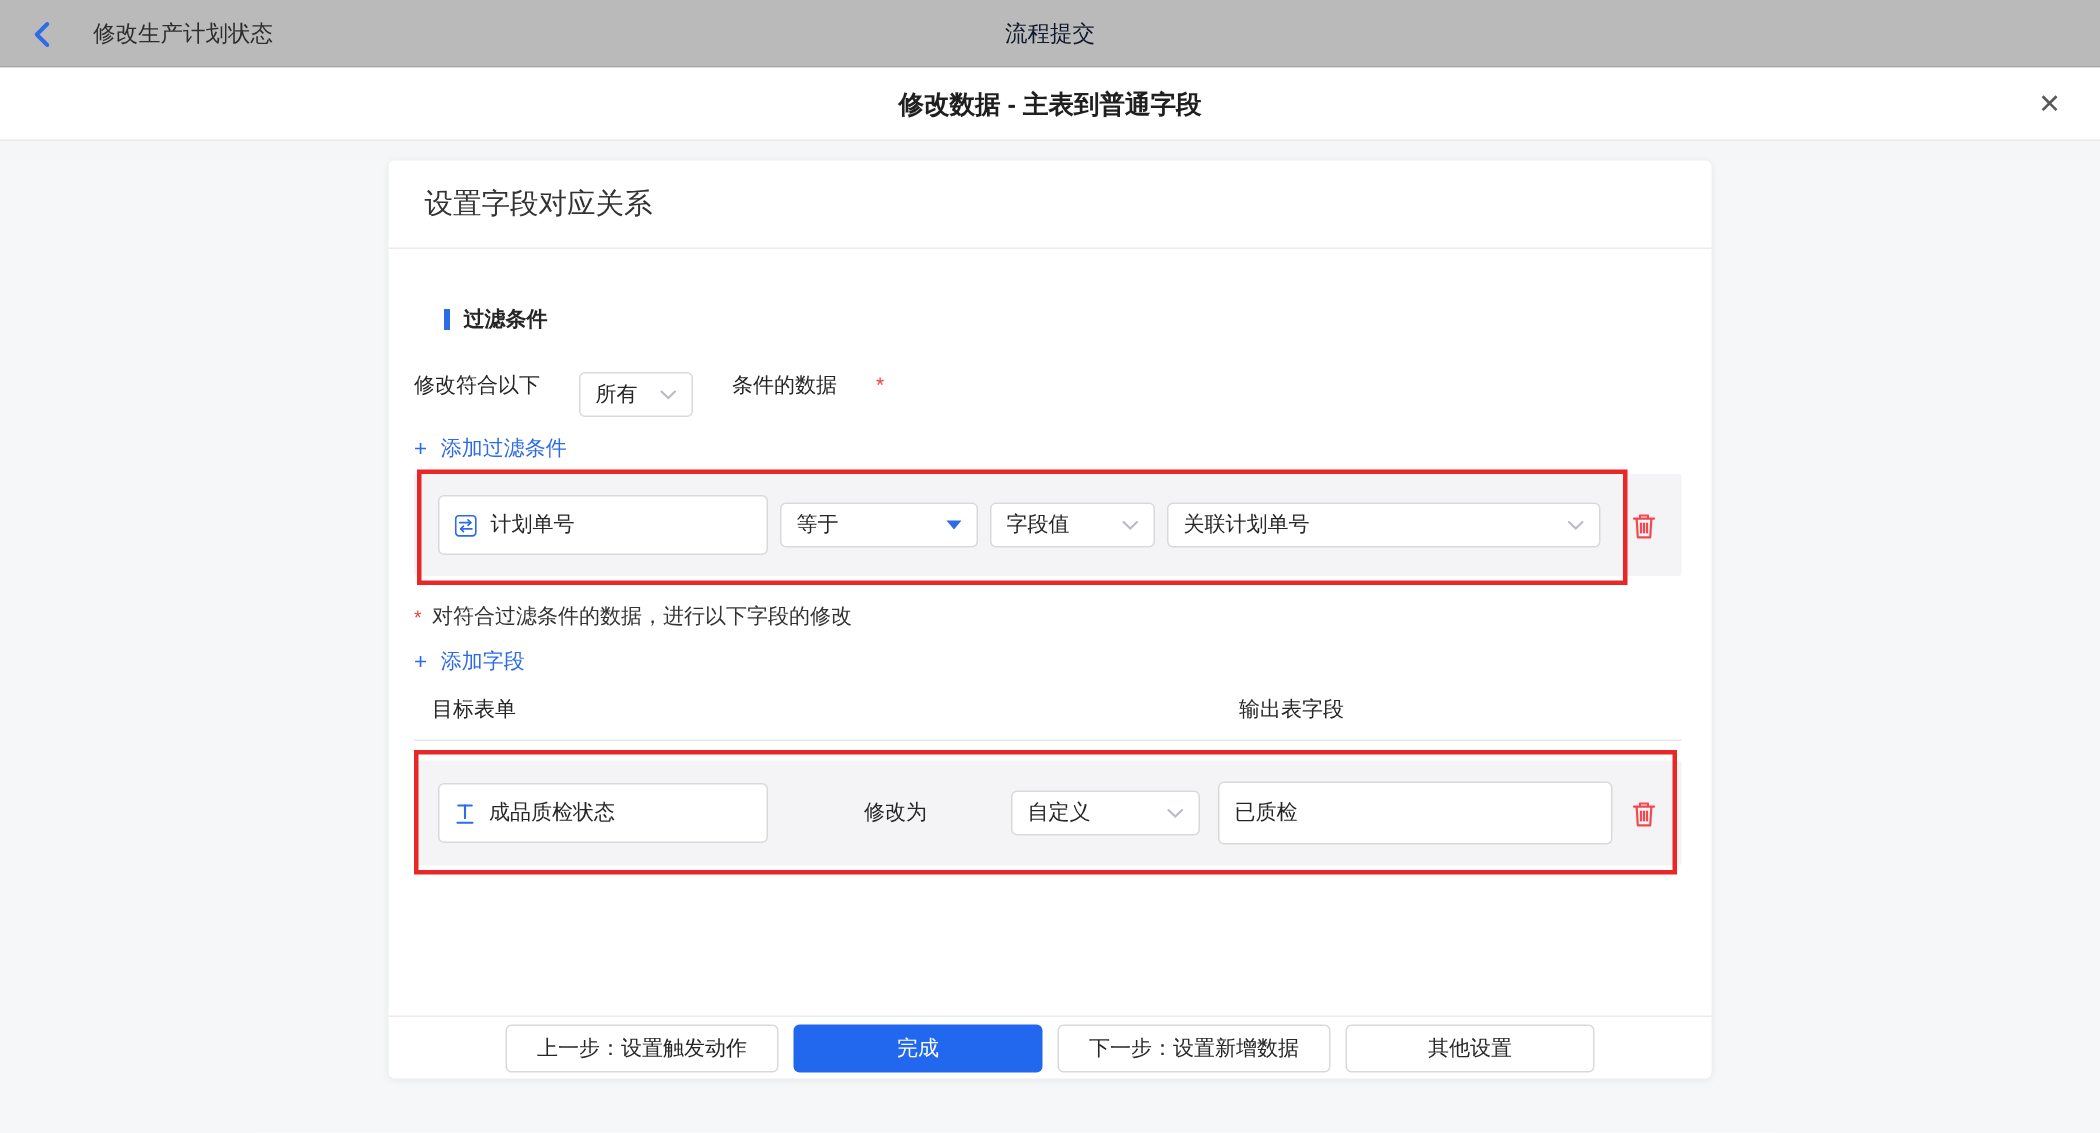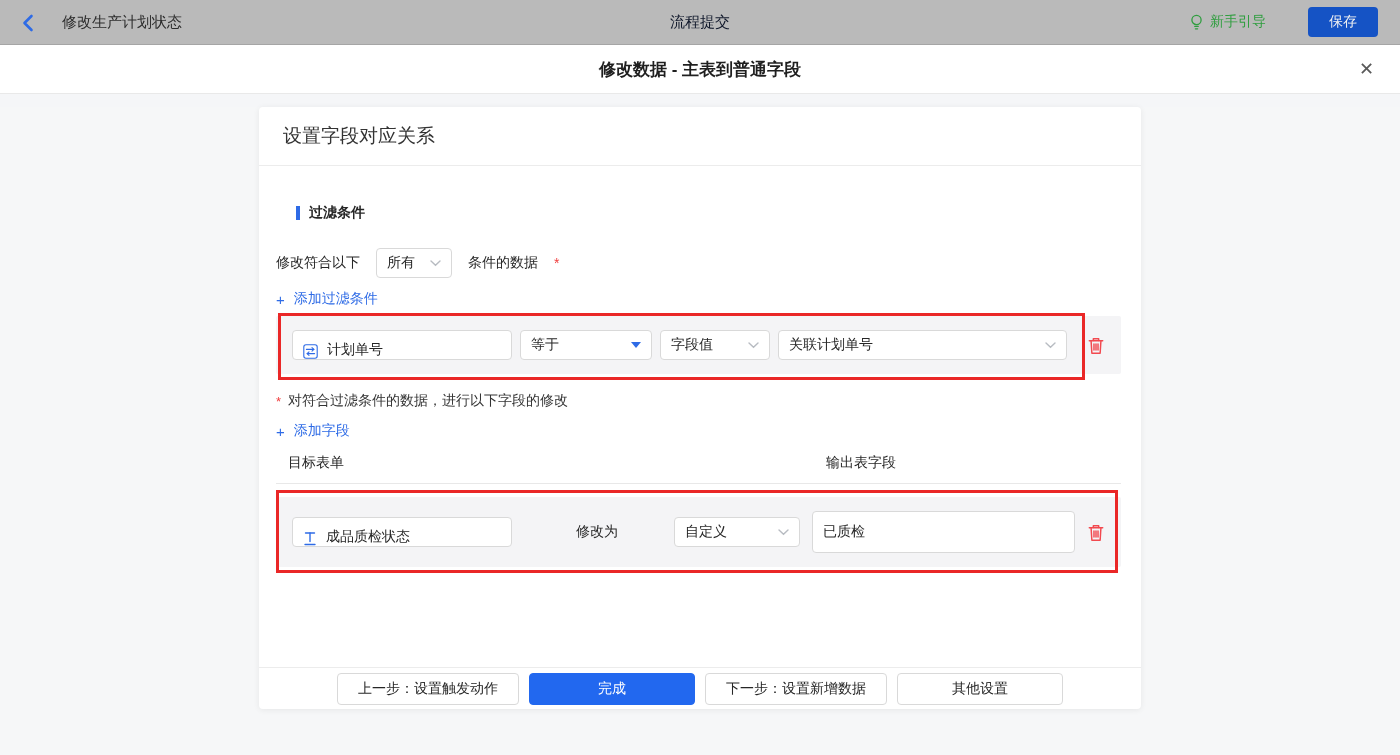--- a/index.html
+++ b/index.html
@@ -44,21 +44,21 @@
   }
   .card-header {
     padding:16px 24px; font-size:19px; color:#333; border-bottom:1px solid #ececec;
   }
   .card-body { padding:0 20px 100px 17px; }
   .section-title {
     display:flex; align-items:center; gap:9px; margin-top:38px;
     font-weight:bold; font-size:14px; color:#262626;padding-left:20px;
   }
   .section-bar { width:4px; height:14px; background:#2e6be6; }
-  .match-line { display:flex; align-items:center; gap:16px; margin-top:26px; }
+  .match-line { display:flex; align-items:flex-start; gap:26px; margin-top:26px; }
   .req-star { color:#f03e3e; font-size:14px; }
   .select {
     height:30px; background:#fff; border:1px solid #d9d9d9; border-radius:4px;
     display:flex; align-items:center; justify-content:space-between;
     padding:0 10px; cursor:pointer; color:#262626;
   }
   .add-link {
     margin-top:12px; display:flex; align-items:center; gap:9px;
     color:#2e6be6; cursor:pointer; width:fit-content;
   }
@@ -67,22 +67,22 @@
   .row-wrap { position:relative; margin-top:8px; }
   .grid-row {
     background:#f4f4f6; border-radius:2px; padding:14px 16px;
     display:flex; align-items:center;
   }
   .row1 { gap:8px; }
   .red-box { position:absolute; border:3px solid #ea2727; pointer-events:none; z-index:2; }
   .red-box.r1 { top:-3px; bottom:-6px; left:2px; right:36px; }
   .red-box.r2 { top:-7px; bottom:-6px; left:0; right:3px; }
   .field-input {
-    width:220px; height:30px; background:#fff; border:1px solid #d9d9d9; border-radius:4px;
-    display:flex; align-items:flex-end; gap:9px; padding:0 10px; flex:none;
+    width:220px; height:40px; background:#fff; border:1px solid #d9d9d9; border-radius:4px;
+    display:flex; align-items:center; gap:9px; padding:0 10px; flex:none;
   }
   .op-select { width:132px; flex:none; }
   .vt-select { width:110px; flex:none; }
   .target-select { flex:1;gap:16px; }
   .mode-select { width:126px; margin-left:56px; flex:none; }
   .caret-blue {
     width:0; height:0; border-left:5px solid transparent;
     border-right:5px solid transparent; border-top:6px solid #2e6be6;
   }
   .trash { margin-left:12px; cursor:pointer; display:flex; flex:none; }
@@ -118,33 +118,20 @@
 <div class="topbar">
   <div class="topbar-left">
     <span class="icon-box">
       <svg width="12" height="18" viewBox="0 0 12 18">
           <polyline points="9.5,2 2.5,9 9.5,16" fill="none" stroke="#2e6be6" stroke-width="2.6" stroke-linecap="round" stroke-linejoin="round"></polyline>
         </svg>
     </span>
     <span class="topbar-title">修改生产计划状态</span>
   </div>
   <div class="topbar-center">流程提交</div>
-  <div class="topbar-right">
-    <div class="guide">
-      <span class="icon-box">
-        <svg width="15" height="17" viewBox="0 0 15 17" fill="none" stroke="#2f9e3f" stroke-width="1.3" stroke-linecap="round">
-          <circle cx="7.5" cy="6" r="4.6"></circle>
-          <line x1="5.8" y1="12.4" x2="9.2" y2="12.4"></line>
-          <line x1="6.4" y1="14.8" x2="8.6" y2="14.8"></line>
-        </svg>
-      </span>
-      <span>新手引导</span>
-    </div>
-    <button class="save-btn">保存</button>
-  </div>
 </div>
 
 <div class="modal-header">
   <span class="modal-title">修改数据 - 主表到普通字段</span>
   <span class="modal-close">✕</span>
 </div>
 
 <div class="page">
   <div class="card">
 

